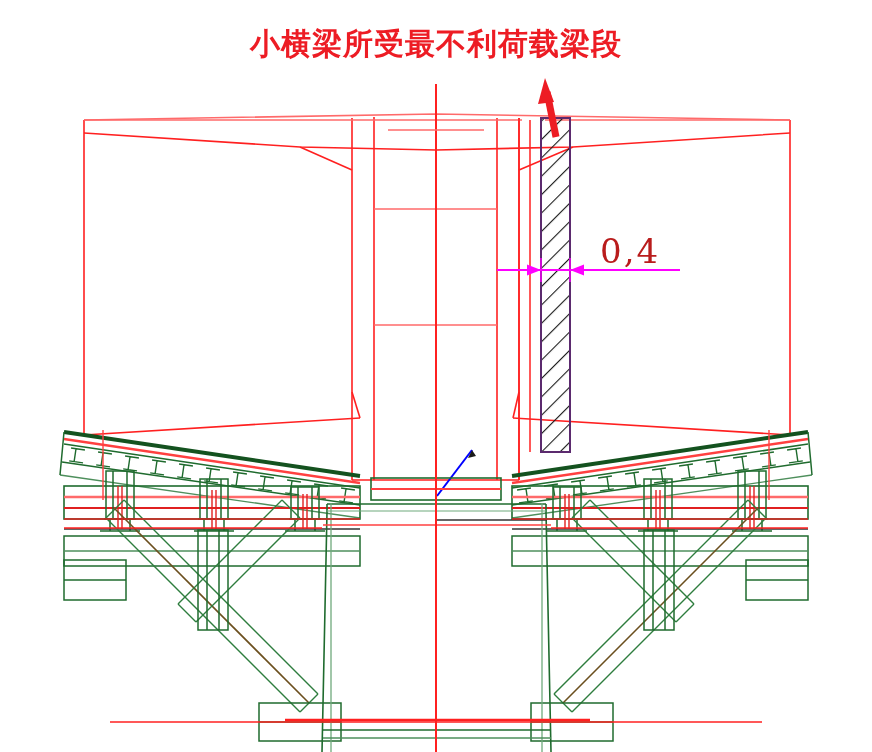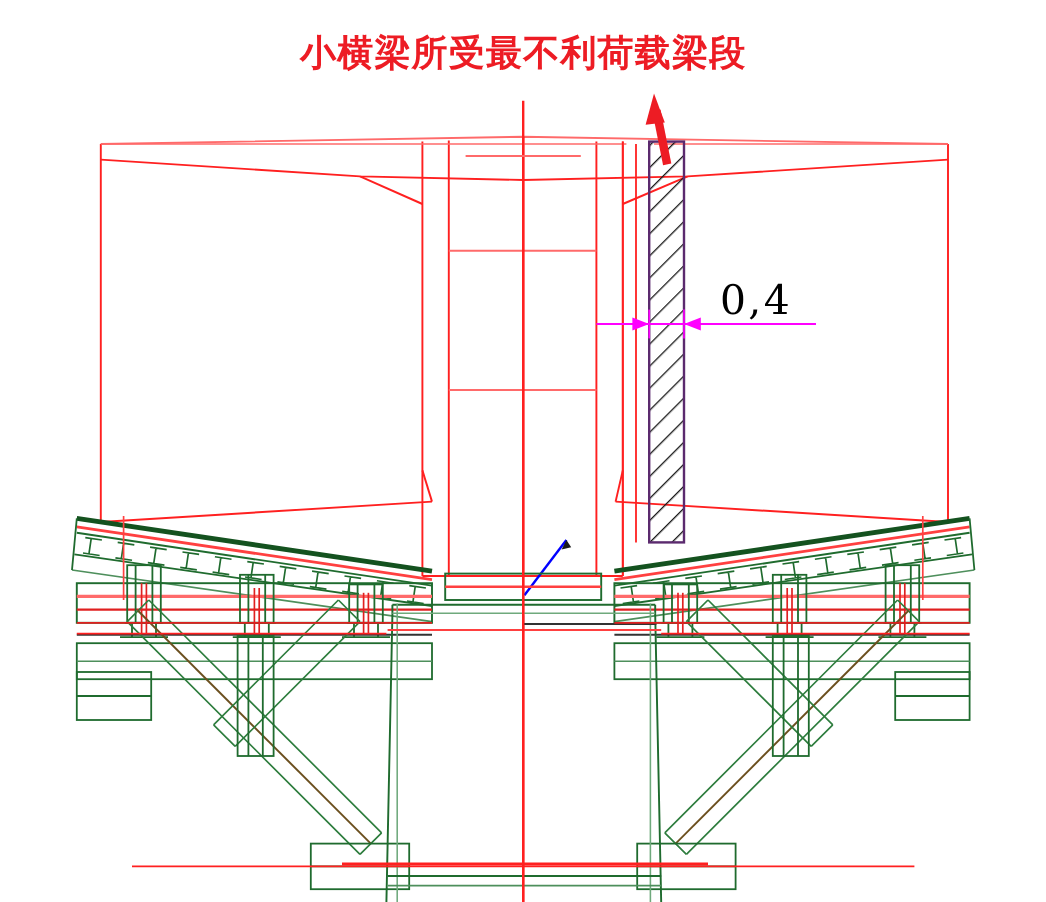--- a/index.html
+++ b/index.html
@@ -40,21 +40,21 @@
     color: #ED1C24;
     white-space: nowrap;
     user-select: none;
   }
   .dim-label {
     position: absolute;
     left: 600px;
     top: 231px;
     font-family: "DejaVu Serif", "Liberation Serif", serif;
     font-size: 34px;
-    color: #000000;
+    color: #b91c1c;
     letter-spacing: 2px;
     white-space: nowrap;
     user-select: none;
   }
 </style>
 </head>
 <body>
 
 <div id="canvas-root">
 

